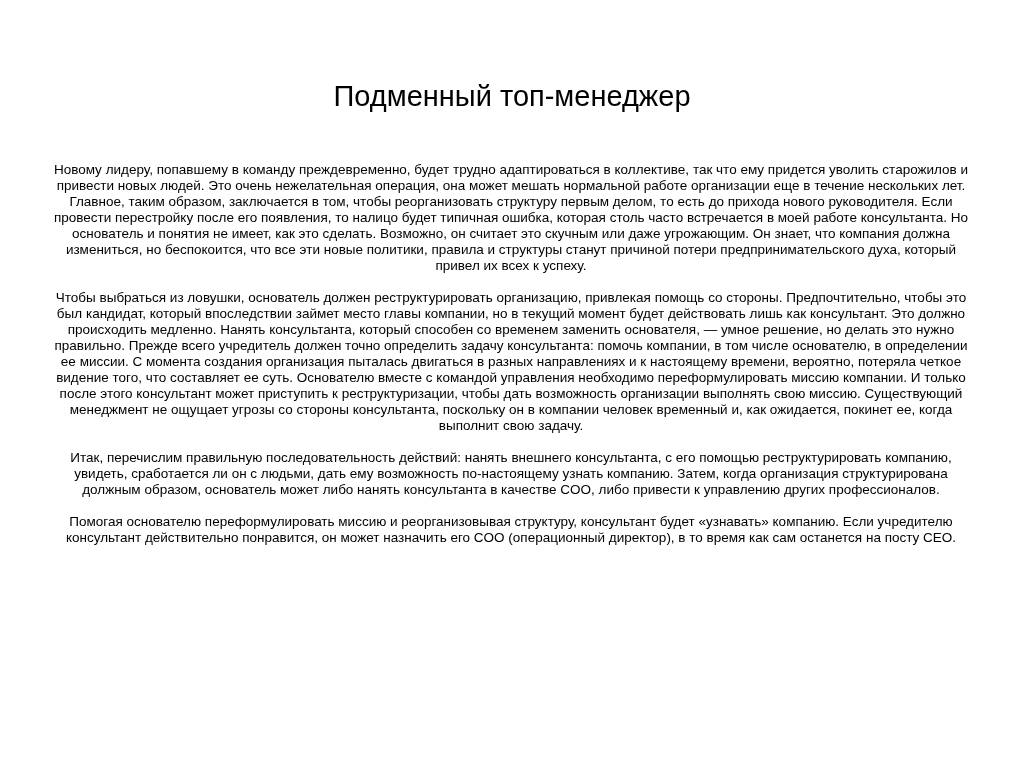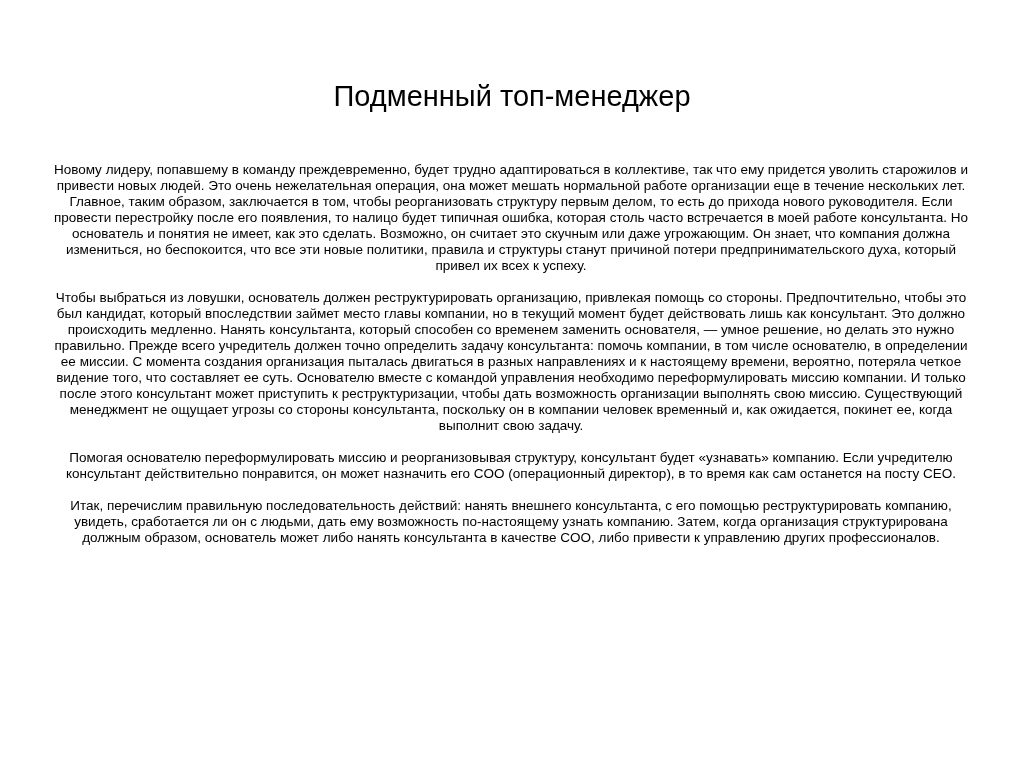--- a/index.html
+++ b/index.html
@@ -39,16 +39,16 @@
 </style>
 </head>
 <body>
 
 <div class="slide">
   <h1 class="slide-title">Подменный топ-менеджер</h1>
 
   <div class="slide-body">
     <p>Новому лидеру, попавшему в команду преждевременно, будет трудно адаптироваться в коллективе, так что ему придется уволить старожилов и привести новых людей. Это очень нежелательная операция, она может мешать нормальной работе организации еще в течение нескольких лет. Главное, таким образом, заключается в том, чтобы реорганизовать структуру первым делом, то есть до прихода нового руководителя. Если провести перестройку после его появления, то налицо будет типичная ошибка, которая столь часто встречается в моей работе консультанта. Но основатель и понятия не имеет, как это сделать. Возможно, он считает это скучным или даже угрожающим. Он знает, что компания должна измениться, но беспокоится, что все эти новые политики, правила и структуры станут причиной потери предпринимательского духа, который привел их всех к успеху.</p>
     <p>Чтобы выбраться из ловушки, основатель должен реструктурировать организацию, привлекая помощь со стороны. Предпочтительно, чтобы это был кандидат, который впоследствии займет место главы компании, но в текущий момент будет действовать лишь как консультант. Это должно происходить медленно. Нанять консультанта, который способен со временем заменить основателя, — умное решение, но делать это нужно правильно. Прежде всего учредитель должен точно определить задачу консультанта: помочь компании, в том числе основателю, в определении ее миссии. С момента создания организация пыталась двигаться в разных направлениях и к настоящему времени, вероятно, потеряла четкое видение того, что составляет ее суть. Основателю вместе с командой управления необходимо переформулировать миссию компании. И только после этого консультант может приступить к реструктуризации, чтобы дать возможность организации выполнять свою миссию. Существующий менеджмент не ощущает угрозы со стороны консультанта, поскольку он в компании человек временный и, как ожидается, покинет ее, когда выполнит свою задачу.</p>
+    <p>Итак, перечислим правильную последовательность действий: нанять внешнего консультанта, с его помощью реструктурировать компанию, увидеть, сработается ли он с людьми, дать ему возможность по-настоящему узнать компанию. Затем, когда организация структурирована должным образом, основатель может либо нанять консультанта в качестве COO, либо привести к управлению других профессионалов.</p>
     <p>Помогая основателю переформулировать миссию и реорганизовывая структуру, консультант будет «узнавать» компанию. Если учредителю консультант действительно понравится, он может назначить его COO (операционный директор), в то время как сам останется на посту CEO.</p>
-    <p>Итак, перечислим правильную последовательность действий: нанять внешнего консультанта, с его помощью реструктурировать компанию, увидеть, сработается ли он с людьми, дать ему возможность по-настоящему узнать компанию. Затем, когда организация структурирована должным образом, основатель может либо нанять консультанта в качестве COO, либо привести к управлению других профессионалов.</p>
   </div>
 </div>
 
 </body></html>

